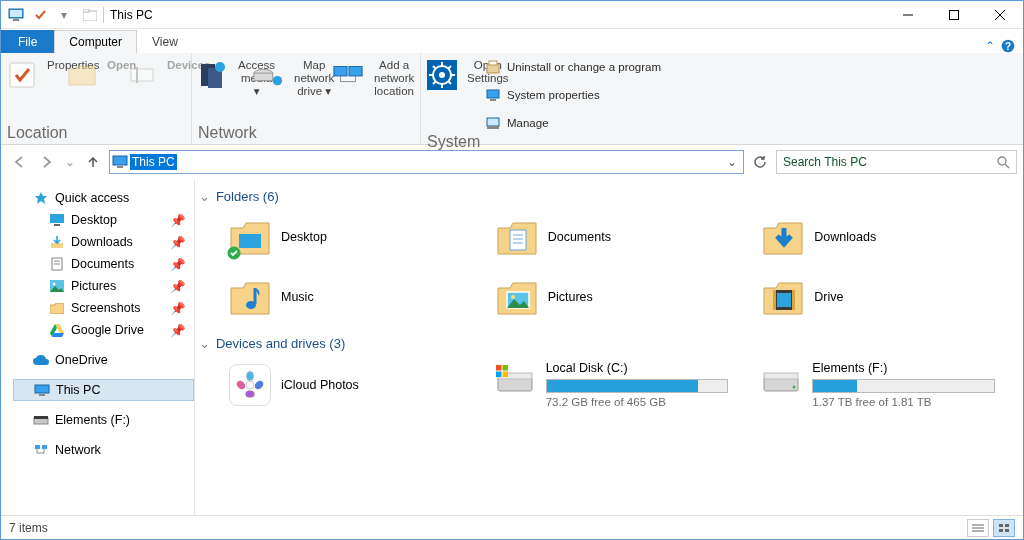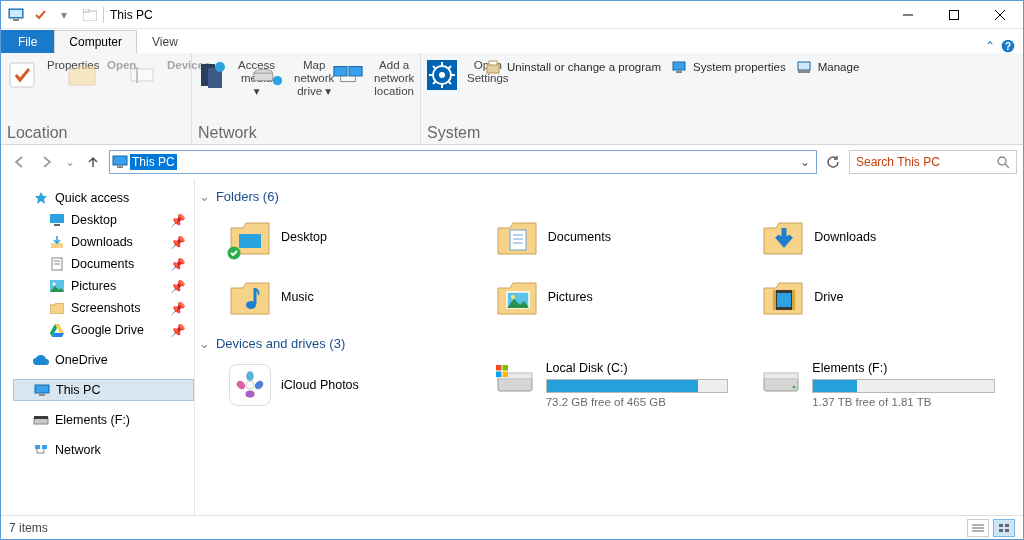--- a/index.html
+++ b/index.html
@@ -23,32 +23,32 @@
 .helpbtn { margin-left: auto; margin-right: 8px; display: flex; align-items: center; gap: 6px; }
 
 .ribbon { height: 92px; background: #f5f6f7; border-bottom: 1px solid #d8d8d8; display: flex; }
 .rgroup { display: flex; flex-direction: column; border-right: 1px solid #e0e0e0; padding: 2px 6px 0 6px; }
 .rgroup .controls { flex: 1; display: flex; align-items: flex-start; gap: 2px; }
 .rgroup .label { text-align: left; color: #6a6a6a; font-size: 16px; padding-bottom: 2px; }
 .bigbtn { width: 58px; display: flex; flex-direction: row; align-items: flex-start; padding-top: 4px; gap: 10px; }
 .bigbtn.disabled { opacity: .45; font-weight: bold; }
 .bigbtn .bicon { width: 32px; height: 32px; display: flex; align-items: center; justify-content: center; }
 .bigbtn .blabel { font-size: 11.5px; text-align: center; line-height: 13px; color: #444; }
-.smallbtns { display: flex; flex-direction: row; gap: 2px; padding-top: 2px; }
+.smallbtns { display: flex; flex-direction: column; gap: 8px; padding-top: 2px; }
 .smallbtn { display: flex; align-items: center; gap: 6px; padding: 2px 4px; }
 .smallbtn .sicon { width: 16px; height: 16px; display: flex; align-items: center; justify-content: center; }
 .smallbtn .slabel { font-size: 11.5px; color: #2a2a2a; }
 
 .addrrow { height: 34px; display: flex; align-items: center; padding: 4px 6px; gap: 4px; }
 .navarrow { width: 24px; height: 24px; display: flex; align-items: center; justify-content: center; color: #9a9a9a; }
 .addrbox { flex: 1; height: 24px; border: 1px solid #7aa7d8; display: flex; align-items: center; padding: 0 2px; }
 .addr-selected { background: #0078d7; color: #fff; padding: 1px 2px; margin-left: 2px; }
 .addr-dd { margin-left: auto; color: #555; width: 18px; text-align: center; }
 .refresh { width: 24px; height: 24px; display: flex; align-items: center; justify-content: center; color: #555; }
-.searchbox { width: 168px; height: 24px; border: 1px solid #ccc; display: flex; align-items: center; padding: 0 6px; color: #c2410c; }
+.searchbox { width: 241px; height: 24px; border: 1px solid #ccc; display: flex; align-items: center; padding: 0 6px; color: #14532d; }
 .searchbox .sph { flex: 1; }
 
 .main { flex: 1; display: flex; overflow: hidden; margin-left: 12px; }
 .sidebar { width: 182px; border-right: 1px solid #e6e6e6; padding: 8px 0; overflow-y: auto; }
 .sitem { display: flex; align-items: center; gap: 6px; padding: 3px 8px 3px 20px; font-size: 12.5px; }
 .sitem.child { padding-left: 36px; }
 .sitem.selected { background: #d8e6f2; border: 1px solid #a8c8e4; padding-top: 2px; padding-bottom: 2px; }
 .sitem .sicon { width: 16px; height: 16px; display: flex; align-items: center; justify-content: center; }
 .sitem .pin { margin-left: auto; color: #777; }
 .sgap { height: 8px; }

